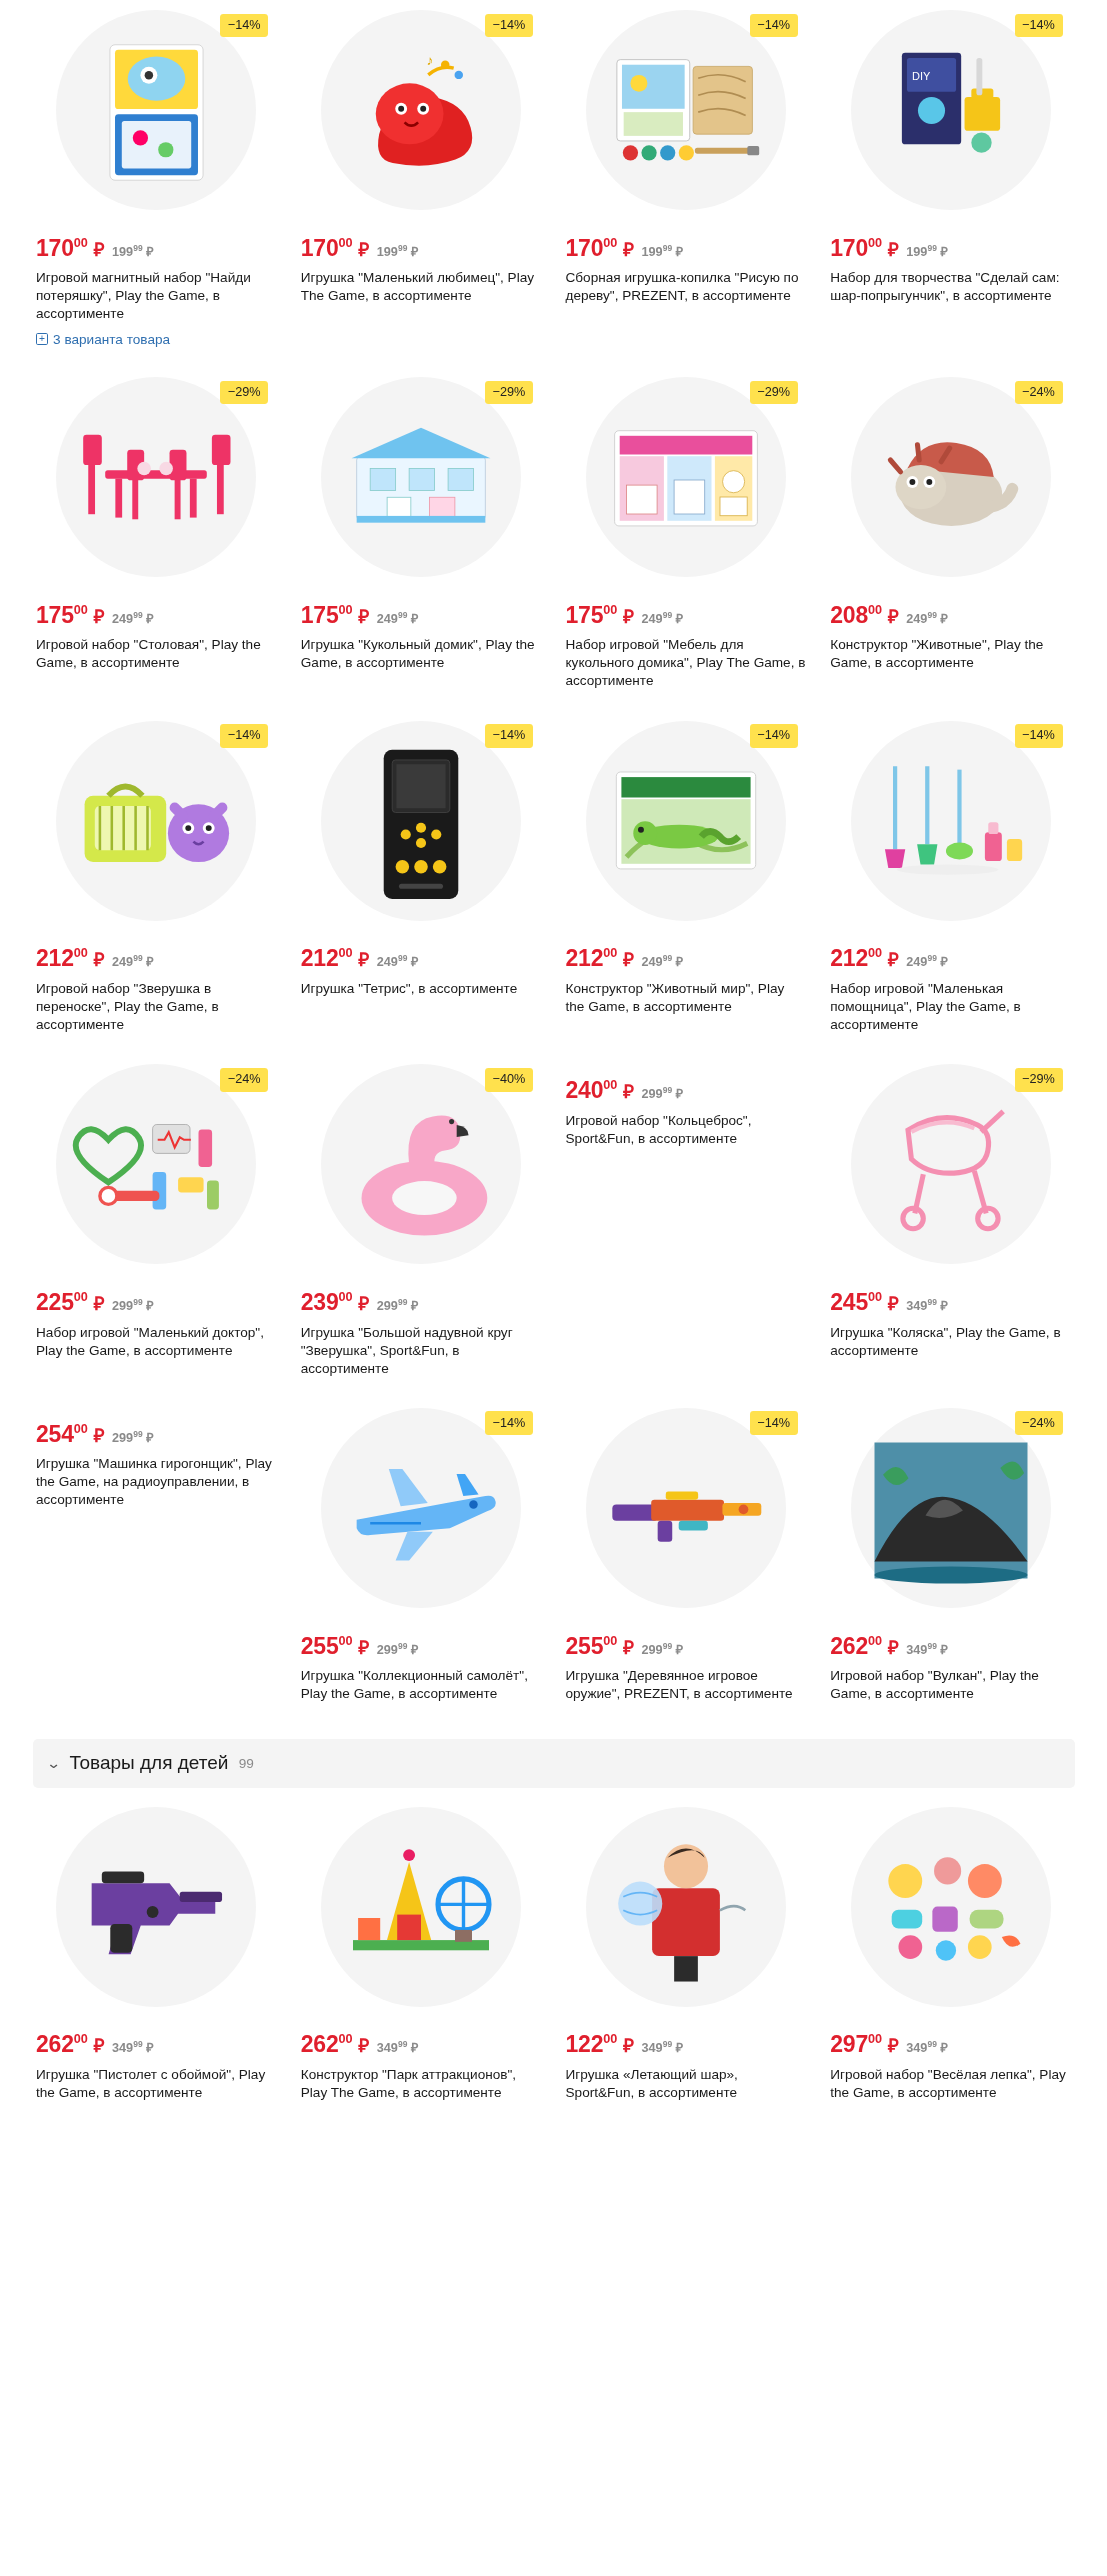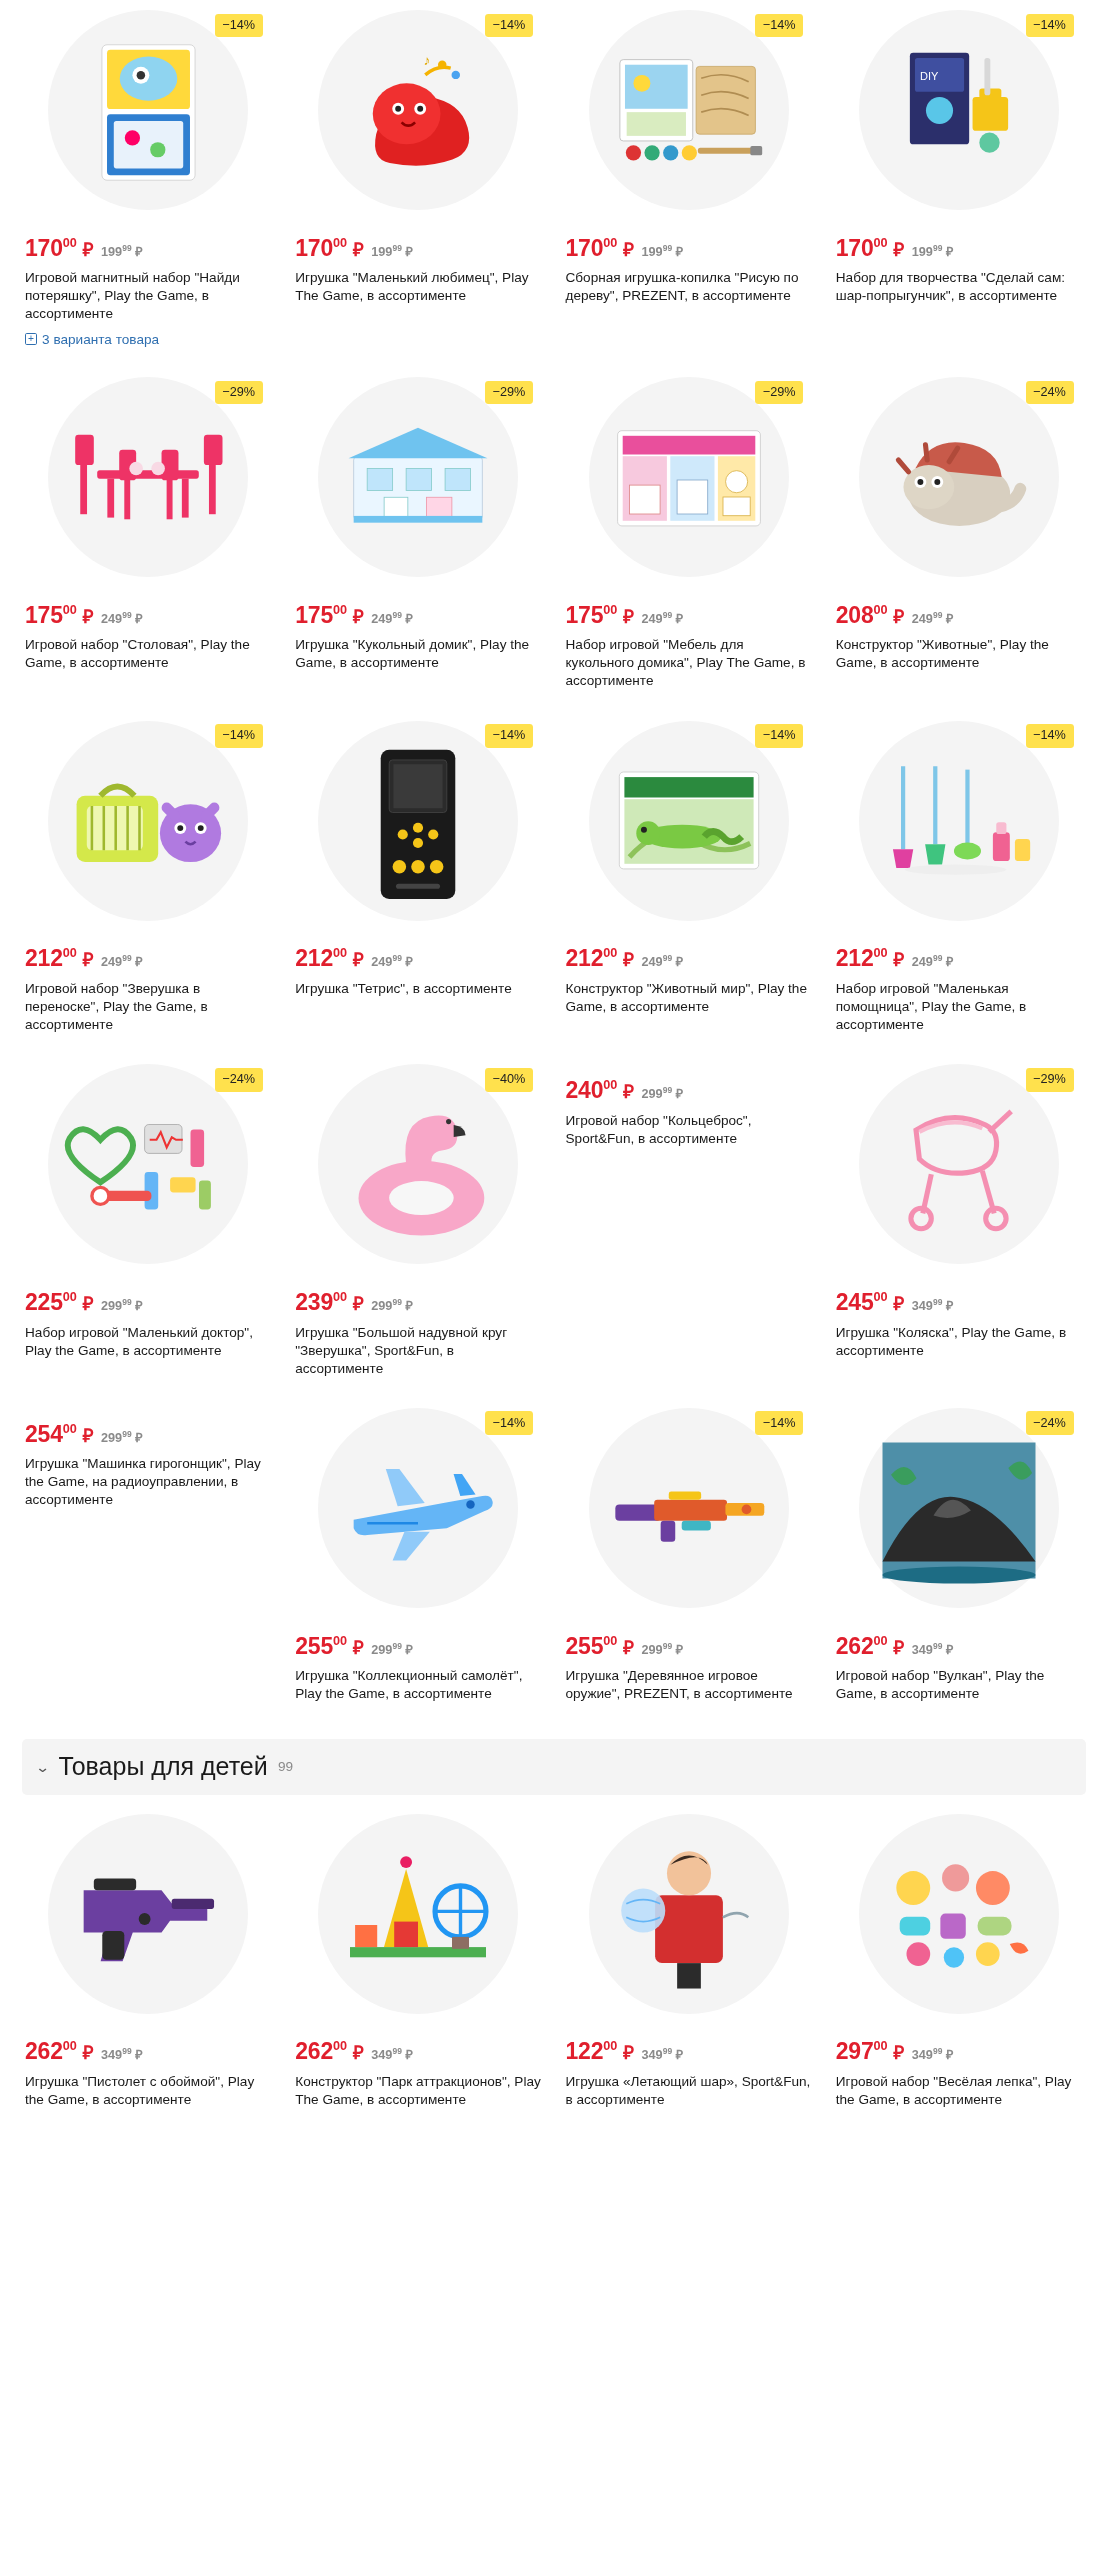--- a/index.html
+++ b/index.html
@@ -2,21 +2,21 @@
 <html style="font-size:13.6px"><head>
 <meta charset="utf-8">
 <style>
   * { box-sizing: border-box; }
   html, body {
     margin: 0; padding: 0;
     background: #ffffff;
     font-family: "Liberation Sans", sans-serif;
   }
   body { width: 1107px; }
-  .page { width: 1107px; padding: 0 13px; }
+  .page { width: 1107px; padding: 0 24px; }
 
   .grid {
     display: grid;
     grid-template-columns: repeat(4, 1fr);
     column-gap: 0px;
     row-gap: 0px;
   }
 
   .card {
     padding: 6.8px 12px 20.4px 12px;
@@ -125,21 +125,21 @@
     display: flex;
     align-items: center;
     gap: 10.2px;
   }
   .section-header .chev {
     color: #555;
     font-size: 13.6px;
     transform: scaleX(1.3);
   }
   .section-header .sh-title {
-    font-size: 25px;
+    font-size: 19px;
     color: #1a1a1a;
   }
   .section-header .sh-count {
     font-size: 13.6px;
     color: #8a8a8a;
   }
 </style>
 </head>
 <body>
 

